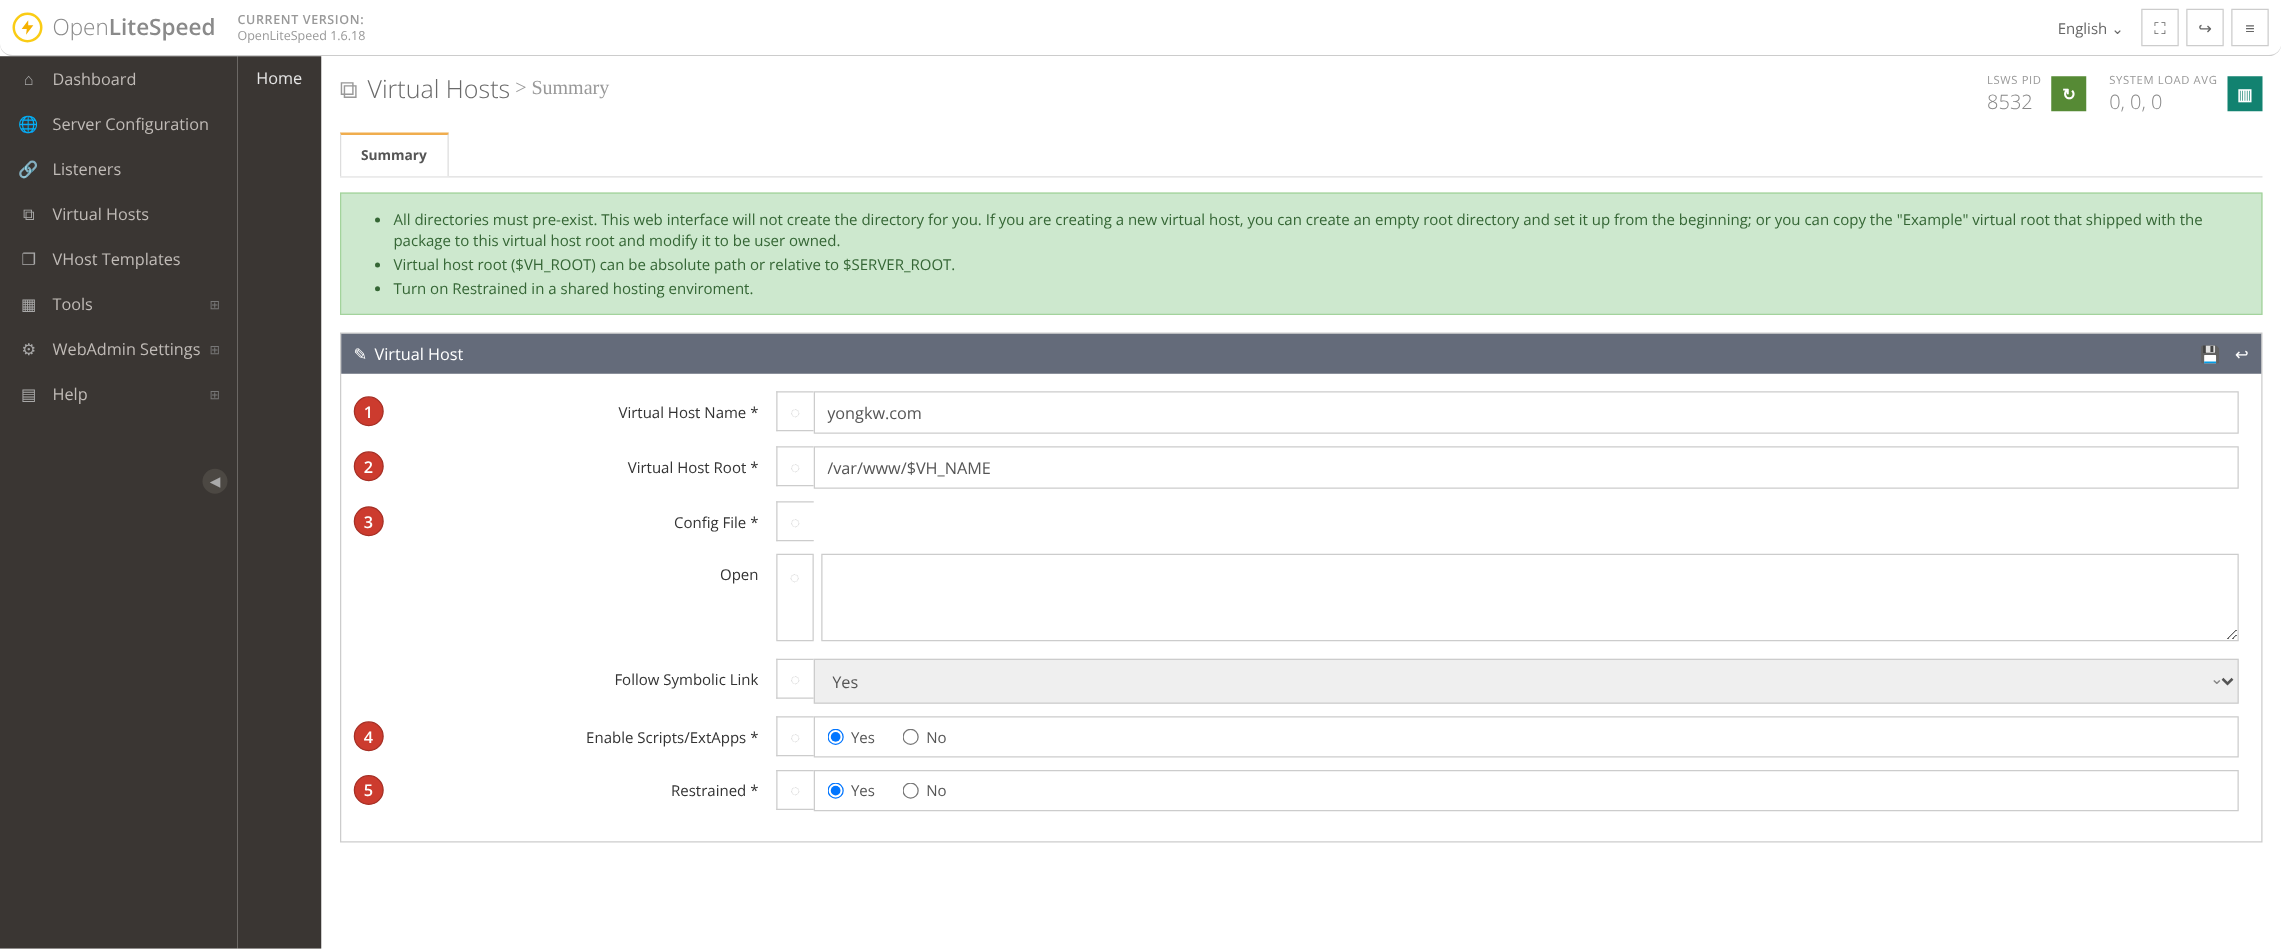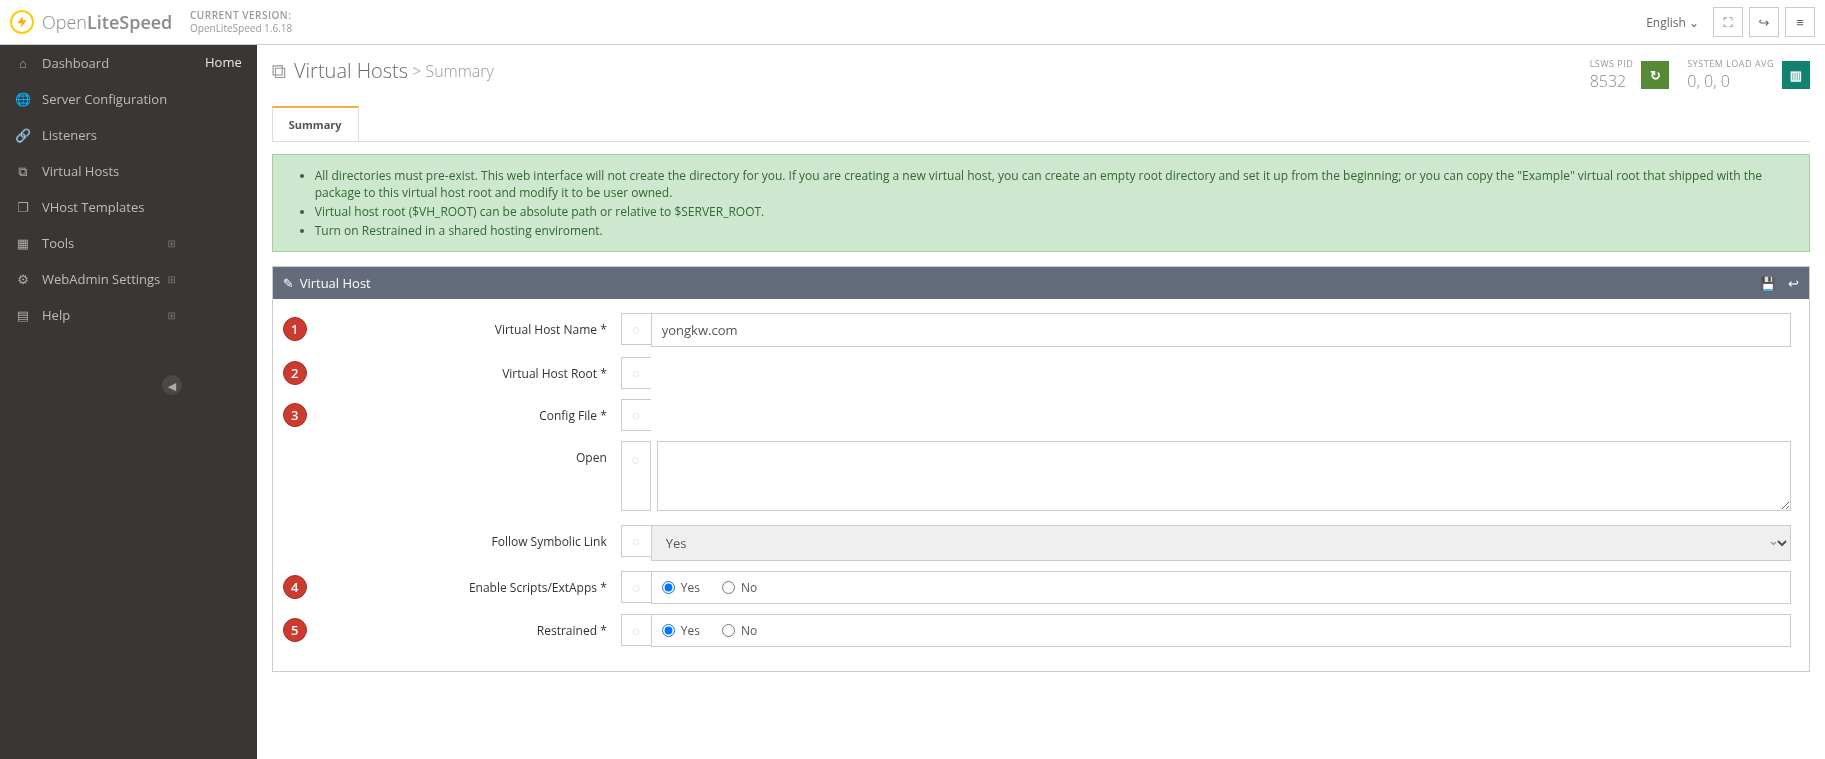--- a/index.html
+++ b/index.html
@@ -1,17 +1,17 @@
 <!DOCTYPE html>
 <html><head>
 <meta charset="utf-8">
 <style>
 * { box-sizing: border-box; margin: 0; padding: 0; }
 body { font-family: "Open Sans", Arial, sans-serif; font-size: 13px; color: #333; background: #fff; }
-.topbar { height: 45px; background: #fff; border-bottom: 1px solid #ccc; display: flex; align-items: center; padding: 0 10px; }
+.topbar { height: 45px; background: #fff; border-bottom: 1px solid #ccc; display: flex; align-items: center; padding: 0 10px; border-radius: 10px; }
 .logo { display: flex; align-items: center; width: 180px; }
 .logo-icon { width: 24px; height: 24px; border-radius: 50%; border: 2px solid #facc15; display: flex; align-items: center; justify-content: center; margin-right: 8px; }
 .logo-icon svg { width: 14px; height: 14px; }
 .logo-text { font-size: 18px; color: #8a8a8a; font-weight: 300; }
 .logo-text b { font-weight: 600; color: #8a8a8a;}
 .version { font-size: 10px; color: #999; line-height: 1.3; }
 .version .label { text-transform: uppercase; font-weight: 600; letter-spacing: .5px; }
 .top-right { margin-left: auto; display: flex; align-items: center; gap: 6px; }
 .lang { font-size: 12px; color: #666; cursor: pointer; padding: 4px 8px;}
 .top-btn { width: 30px; height: 30px; border: 1px solid #ccc; background: #fff; display: flex; align-items: center; justify-content: center; cursor: pointer; color: #666; }
@@ -21,21 +21,21 @@
 .sb-host .chev { font-size: 10px; margin-left: 2px;}
 .sb-item { display: flex; align-items: center; padding: 9px 14px; font-size: 13px; cursor: pointer; color: #c0bbb7;}
 .sb-item .icn { width: 18px; text-align: center; margin-right: 10px; color: #a8a8a8;}
 .sb-item .plus { margin-left: auto; font-size: 10px; color: #777;}
 .collapse-btn { position: absolute; right: 8px; bottom: auto; top: 330px; width: 20px; height: 20px; background: #4c4843; border-radius: 50%; display: flex; align-items: center; justify-content: center; cursor: pointer; color: #aaa; font-size: 11px;}
 .main { flex: 1; background: #fff; display: flex; flex-direction: row;}
 .crumb-bar { background: #3a3633; color: #e6e6e6; padding: 8px 15px; font-size: 13px; }
 .content { padding: 12px 15px; }
 .page-head { display: flex; align-items: flex-start; }
 .page-title { display: flex; align-items: center; font-size: 20px; font-weight: 300; color: #6a6a6a; }
-.page-title .sub { color: #999; font-size: 16px; margin-left: 4px;}
+.page-title .sub { color: #999; font-size: 16px; margin-left: 4px; font-family: Liberation Serif, serif;}
 .stats { margin-left: auto; display: flex; gap: 18px; align-items: center;}
 .stat { text-align: left; }
 .stat .lbl { font-size: 9px; color: #999; text-transform: uppercase; letter-spacing: .5px;}
 .stat .val { font-size: 16px; color: #888; font-weight: 300;}
 .stat-btn { width: 28px; height: 28px; display:flex; align-items:center; justify-content:center; color:#fff; font-weight:bold; }
 .green { background: #568a35; }
 .teal { background: #128270; }
 .tabs { margin-top: 14px; border-bottom: 1px solid #ddd; display: flex;}
 .tab { padding: 9px 16px; font-size: 11px; color: #555; border: 1px solid #ddd; border-bottom: none; background: #fff; font-weight: 700;}
 .tab.active { border-top: 2px solid #f0ad4e; }
@@ -179,20 +179,21 @@
 
           <div class="frow">
             <div class="flabel"><span class="badge">1</span><span>Virtual Host Name *</span></div>
             <div class="fhelp">◌</div>
             <div class="finput"><input type="text" value="yongkw.com" style=""></div>
           </div>
 
           <div class="frow">
             <div class="flabel"><span class="badge">2</span><span>Virtual Host Root *</span></div>
             <div class="fhelp">◌</div>
+            <div class="finput"><input type="text" value="/var/www/$VH_NAME" style=""></div>
           </div>
 
           <div class="frow">
             <div class="flabel"><span class="badge">3</span><span>Config File *</span></div>
             <div class="fhelp">◌</div>
           </div>
 
           <div class="frow notes-row">
             <div class="flabel"><span>Open</span></div>
             <div class="fhelp tall">◌</div>

